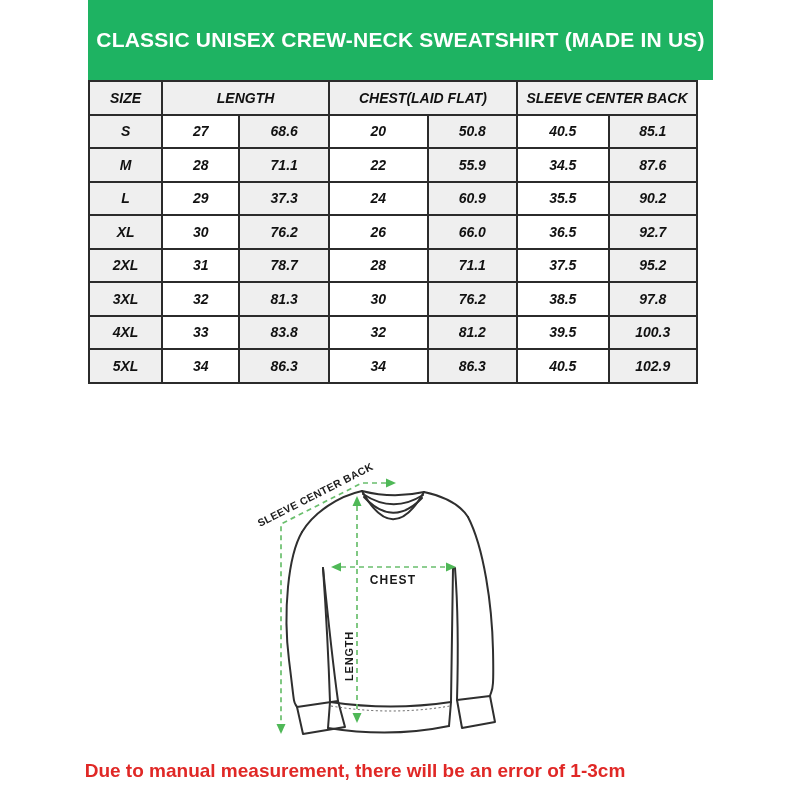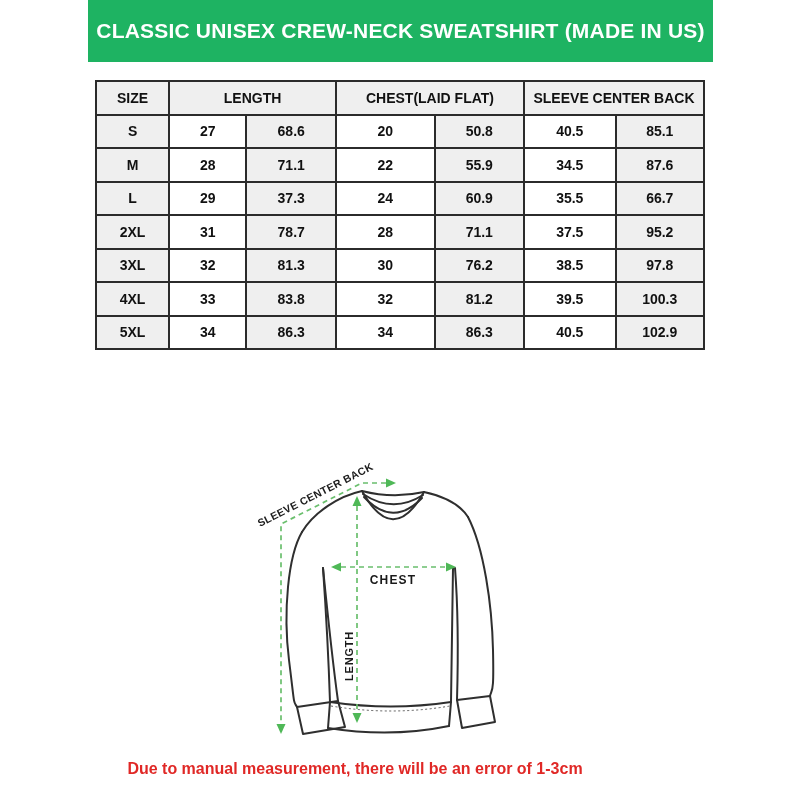--- a/index.html
+++ b/index.html
@@ -2,47 +2,47 @@
 <html><head>
 <meta charset="utf-8">
 <style>
   html,body{margin:0;padding:0;background:#fff;}
   .page{
     position:relative;width:800px;height:800px;background:#fff;overflow:hidden;
     font-family:"Liberation Sans",sans-serif;
   }
   
   .banner{
-    position:absolute;left:88px;top:0;width:625px;height:62px;
+    position:absolute;left:88px;top:0;width:625px;height:80px;
     background:#1eb362;display:flex;align-items:center;justify-content:center;
   }
   .banner span{
     color:#fff;font-size:21px;font-weight:bold;letter-spacing:.2px;white-space:nowrap;
   }
   
   .chart{
-    position:absolute;left:95px;top:80px;width:610px;
-    border-collapse:collapse;table-layout:fixed;
+    position:absolute;left:88px;top:80px;width:610px;
+    border-collapse:collapse;table-layout:fixed;font-style:italic;
   }
   .chart th,.chart td{
     border:2px solid #2b2b2b;text-align:center;vertical-align:middle;
     height:31.5px;padding:0;font-size:14px;font-weight:bold;color:#111;
     background:#fff;
   }
   .chart .g{background:#efefef;}
   
   .diagram{position:absolute;left:235px;top:450px;width:330px;height:310px;}
   .outline{stroke:#2f2f2f;stroke-width:2;fill:none;stroke-linecap:round;stroke-linejoin:round;}
   .stitch{stroke:#5a5a5a;stroke-width:1;fill:none;stroke-dasharray:2 2.5;}
   .measure{stroke-width:1.7;fill:none;stroke-dasharray:5 4;}
   .dlabel{font-family:"Liberation Sans",sans-serif;font-weight:bold;fill:#1a1a1a;}
   
   .note{
     position:absolute;left:0;top:760px;width:710px;text-align:center;
-    font-size:16px;font-weight:bold;
+    font-size:19px;font-weight:bold;
   }
 </style>
 </head>
 <body>
 
 <div class="page">
 
   <div class="banner" style="background: rgb(30, 179, 98);">
     <span>CLASSIC UNISEX CREW-NECK SWEATSHIRT (MADE IN US)</span>
   </div>
@@ -84,21 +84,30 @@
           <td>34.5</td>
           <td class="g">87.6</td>
         </tr>
         <tr>
           <td class="g">L</td>
           <td>29</td>
           <td class="g">37.3</td>
           <td>24</td>
           <td class="g">60.9</td>
           <td>35.5</td>
-          <td class="g">66.7</td>
+          <td class="g">90.2</td>
+        </tr>
+        <tr>
+          <td class="g">XL</td>
+          <td>30</td>
+          <td class="g">76.2</td>
+          <td>26</td>
+          <td class="g">66.0</td>
+          <td>36.5</td>
+          <td class="g">92.7</td>
         </tr>
         <tr>
           <td class="g">2XL</td>
           <td>31</td>
           <td class="g">78.7</td>
           <td>28</td>
           <td class="g">71.1</td>
           <td>37.5</td>
           <td class="g">95.2</td>
         </tr>

